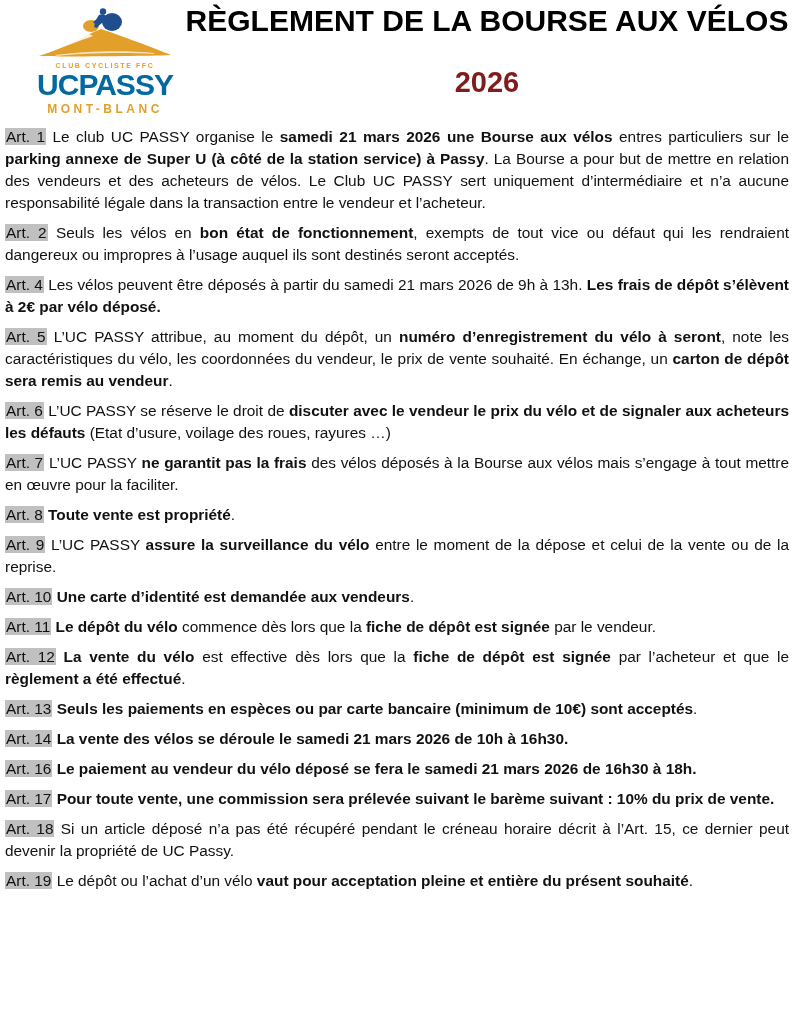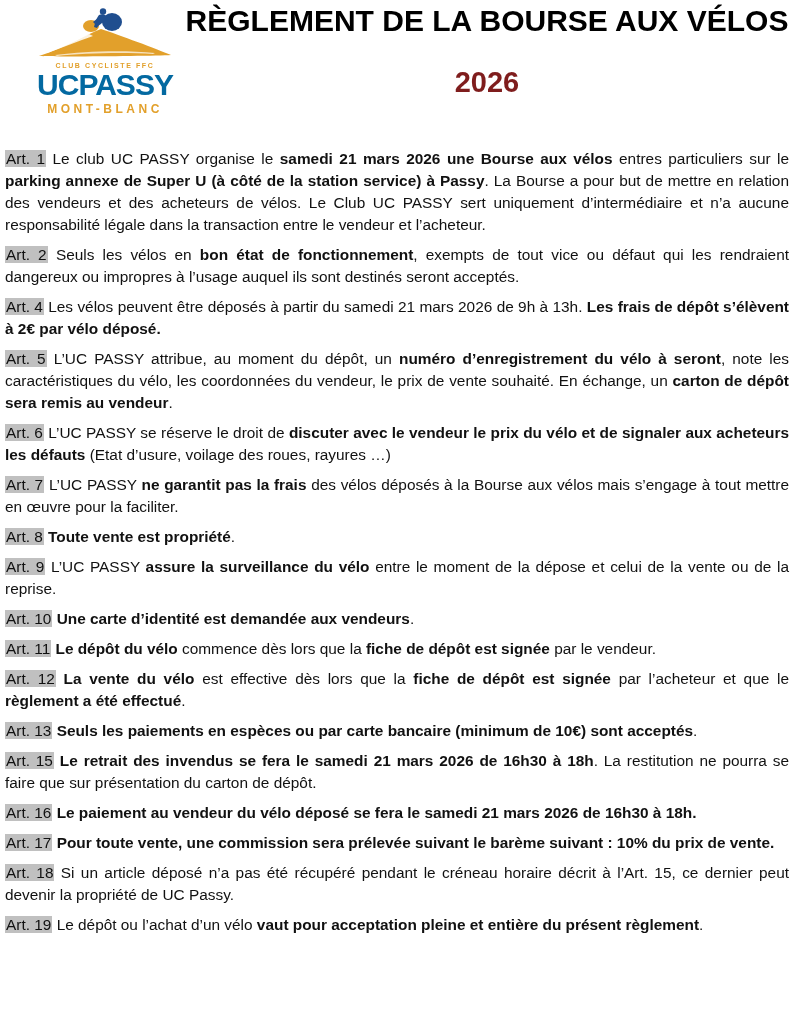--- a/index.html
+++ b/index.html
@@ -74,21 +74,21 @@
   }
   .title-year {
     margin: 12px;
     padding-top: 15px;
     font-size: 29px;
     font-weight: bold;
     color: #7f1d1d;
   }
   
   .articles {
-    margin-top: 22px;
+    margin-top: 0;
   }
   .article {
     margin: 0 0 8px 0;
     font-size: 15.4px;
     line-height: 22px;
     text-align: justify;
   }
   .art-label {
     background: #c0c0c0;
     padding: 0 1px;
@@ -135,20 +135,20 @@
       <p class="article"><span class="art-label">Art. 4</span> <span>Les vélos peuvent être déposés à partir du samedi 21 mars 2026 de 9h à 13h. </span><b>Les frais de dépôt s’élèvent à 2€ par vélo déposé.</b></p>
       <p class="article"><span class="art-label">Art. 5</span> <span>L’UC PASSY attribue, au moment du dépôt, un </span><b>numéro d’enregistrement du vélo à seront</b><span>, note les caractéristiques du vélo, les coordonnées du vendeur, le prix de vente souhaité. En échange, un </span><b>carton de dépôt sera remis au vendeur</b><span>.</span></p>
       <p class="article"><span class="art-label">Art. 6</span> <span>L’UC PASSY se réserve le droit de </span><b>discuter avec le vendeur le prix du vélo et de signaler aux acheteurs les défauts</b><span> (Etat d’usure, voilage des roues, rayures …)</span></p>
       <p class="article"><span class="art-label">Art. 7</span> <span>L’UC PASSY </span><b>ne garantit pas la frais</b><span> des vélos déposés à la Bourse aux vélos mais s’engage à tout mettre en œuvre pour la faciliter.</span></p>
       <p class="article"><span class="art-label">Art. 8</span> <b>Toute vente est propriété</b><span>.</span></p>
       <p class="article"><span class="art-label">Art. 9</span> <span>L’UC PASSY </span><b>assure la surveillance du vélo</b><span> entre le moment de la dépose et celui de la vente ou de la reprise.</span></p>
       <p class="article"><span class="art-label">Art. 10</span> <b>Une carte d’identité est demandée aux vendeurs</b><span>.</span></p>
       <p class="article"><span class="art-label">Art. 11</span> <b>Le dépôt du vélo</b><span> commence dès lors que la </span><b>fiche de dépôt est signée</b><span> par le vendeur.</span></p>
       <p class="article"><span class="art-label">Art. 12</span> <b>La vente du vélo</b><span> est effective dès lors que la </span><b>fiche de dépôt est signée</b><span> par l’acheteur et que le </span><b>règlement a été effectué</b><span>.</span></p>
       <p class="article"><span class="art-label">Art. 13</span> <b>Seuls les paiements en espèces ou par carte bancaire (minimum de 10€) sont acceptés</b><span>.</span></p>
-      <p class="article"><span class="art-label">Art. 15</span> <b>Le retrait des invendus se fera le samedi 21 mars 2026 de 16h30 à 18h</b><span>. La restitution ne pourra se faire que sur présentation du carton de dépôt.</span></p>
+      <p class="article"><span class="art-label">Art. 14</span> <b>La vente des vélos se déroule le samedi 21 mars 2026 de 10h à 16h30.</b></p>
       <p class="article"><span class="art-label">Art. 16</span> <b>Le paiement au vendeur du vélo déposé se fera le samedi 21 mars 2026 de 16h30 à 18h.</b></p>
       <p class="article"><span class="art-label">Art. 17</span> <b>Pour toute vente, une commission sera prélevée suivant le barème suivant : 10% du prix de vente.</b></p>
       <p class="article"><span class="art-label">Art. 18</span> <span>Si un article déposé n’a pas été récupéré pendant le créneau horaire décrit à l’Art. 15, ce dernier peut devenir la propriété de UC Passy.</span></p>
-      <p class="article"><span class="art-label">Art. 19</span> <span>Le dépôt ou l’achat d’un vélo </span><b>vaut pour acceptation pleine et entière du présent règlement</b><span>.</span></p>
+      <p class="article"><span class="art-label">Art. 19</span> <span>Le dépôt ou l’achat d’un vélo </span><b>vaut pour acceptation pleine et entière du présent souhaité</b><span>.</span></p>
     </main>
 
 </div>
 
 </body></html>

